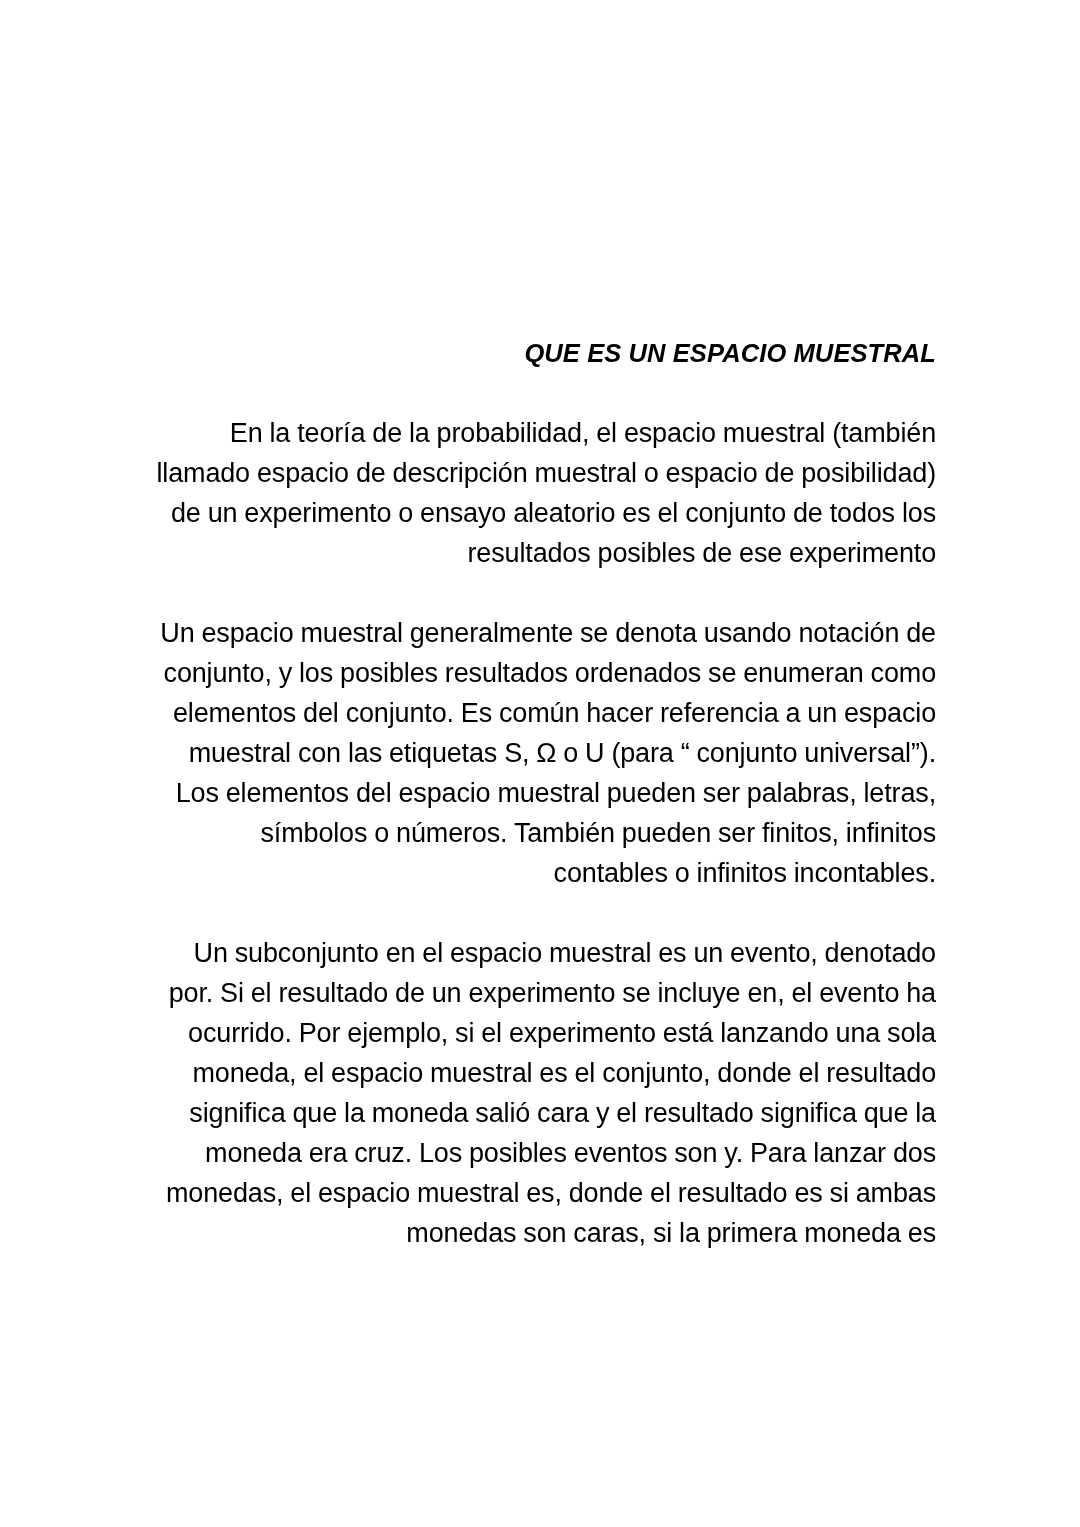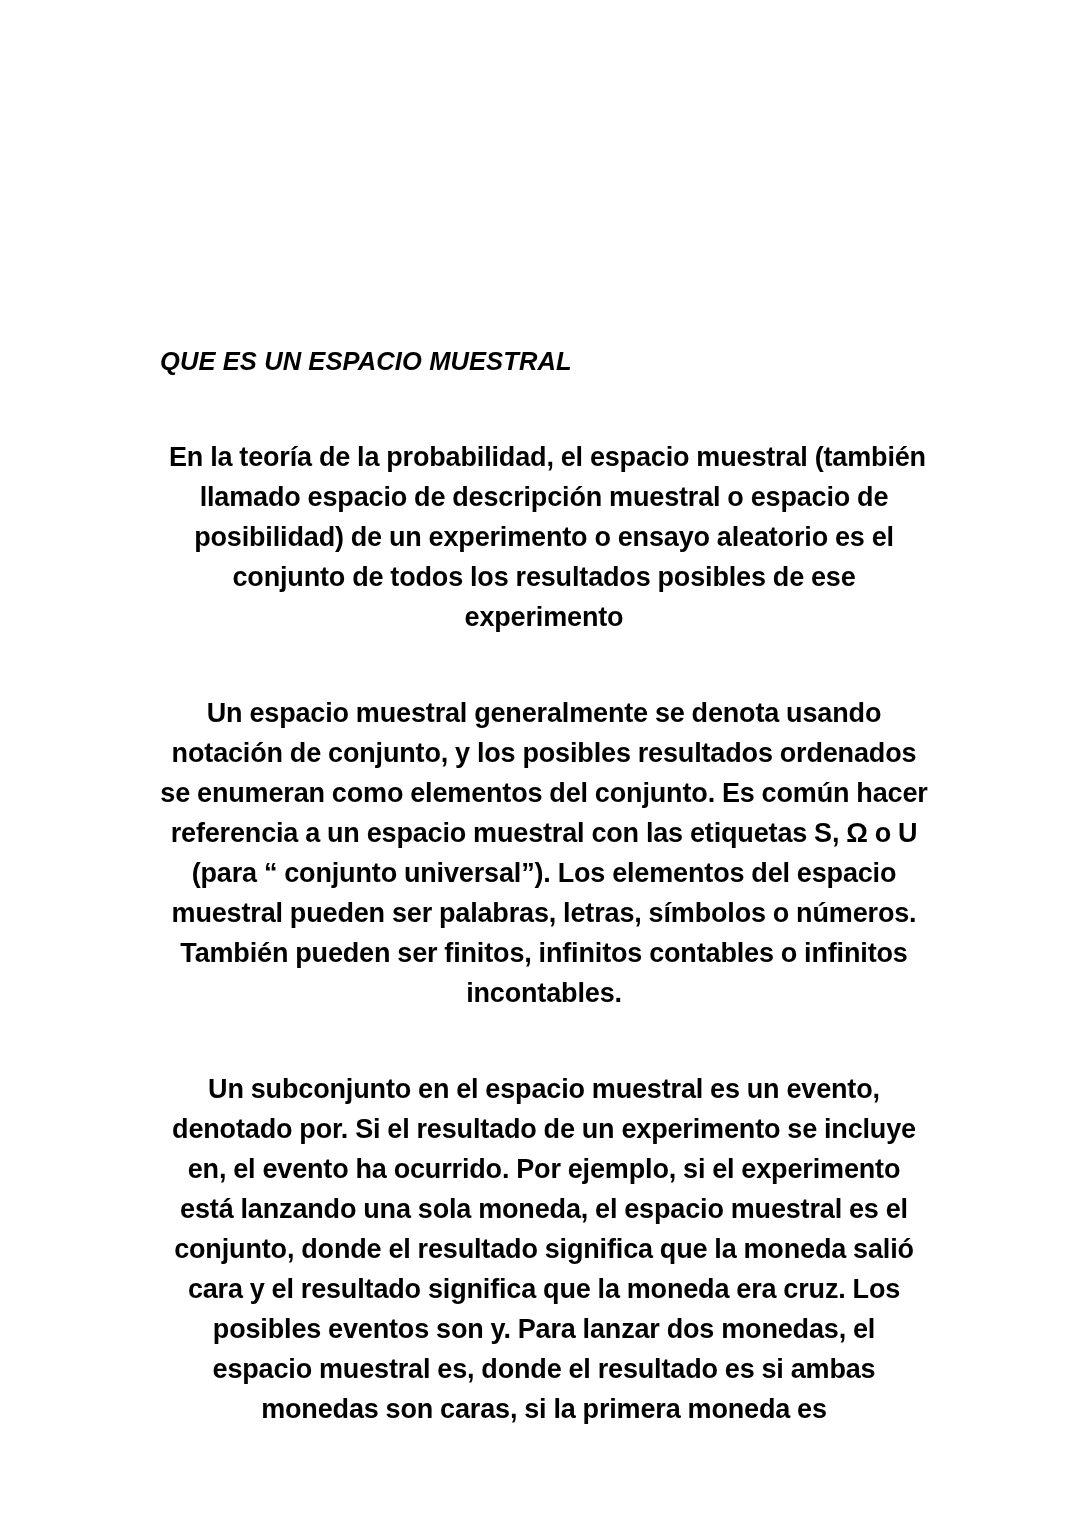--- a/index.html
+++ b/index.html
@@ -32,42 +32,42 @@
     top: 333px;
     width: 784px;
   }
 
   .doc-title {
     font-family: "Liberation Sans", "DejaVu Sans", sans-serif;
     font-weight: bold;
     font-style: italic;
     font-size: 25.5px;
     line-height: 40px;
-    text-align: left;
+    text-align: right;
     letter-spacing: 0.1px;
     color: #000000;
-    margin: 8px;
+    margin: 0;
     padding: 0;
     white-space: nowrap;
   }
 
   .title-spacer {
     height: 40px;
   }
 
   .para {
     font-family: "Liberation Sans", "DejaVu Sans", sans-serif;
-    font-weight: bold;
+    font-weight: normal;
     font-style: normal;
     font-size: 27px;
     line-height: 40px;
     color: #000000;
-    margin: 8px;
+    margin: 0;
     padding: 0;
-    text-align: center;
+    text-align: right;
     white-space: pre-wrap;
     word-spacing: -0.4px;
     letter-spacing: -0.15px;
     -webkit-hyphens: none;
     hyphens: none;
   }
 
   .para-gap {
     height: 40px;
   }

